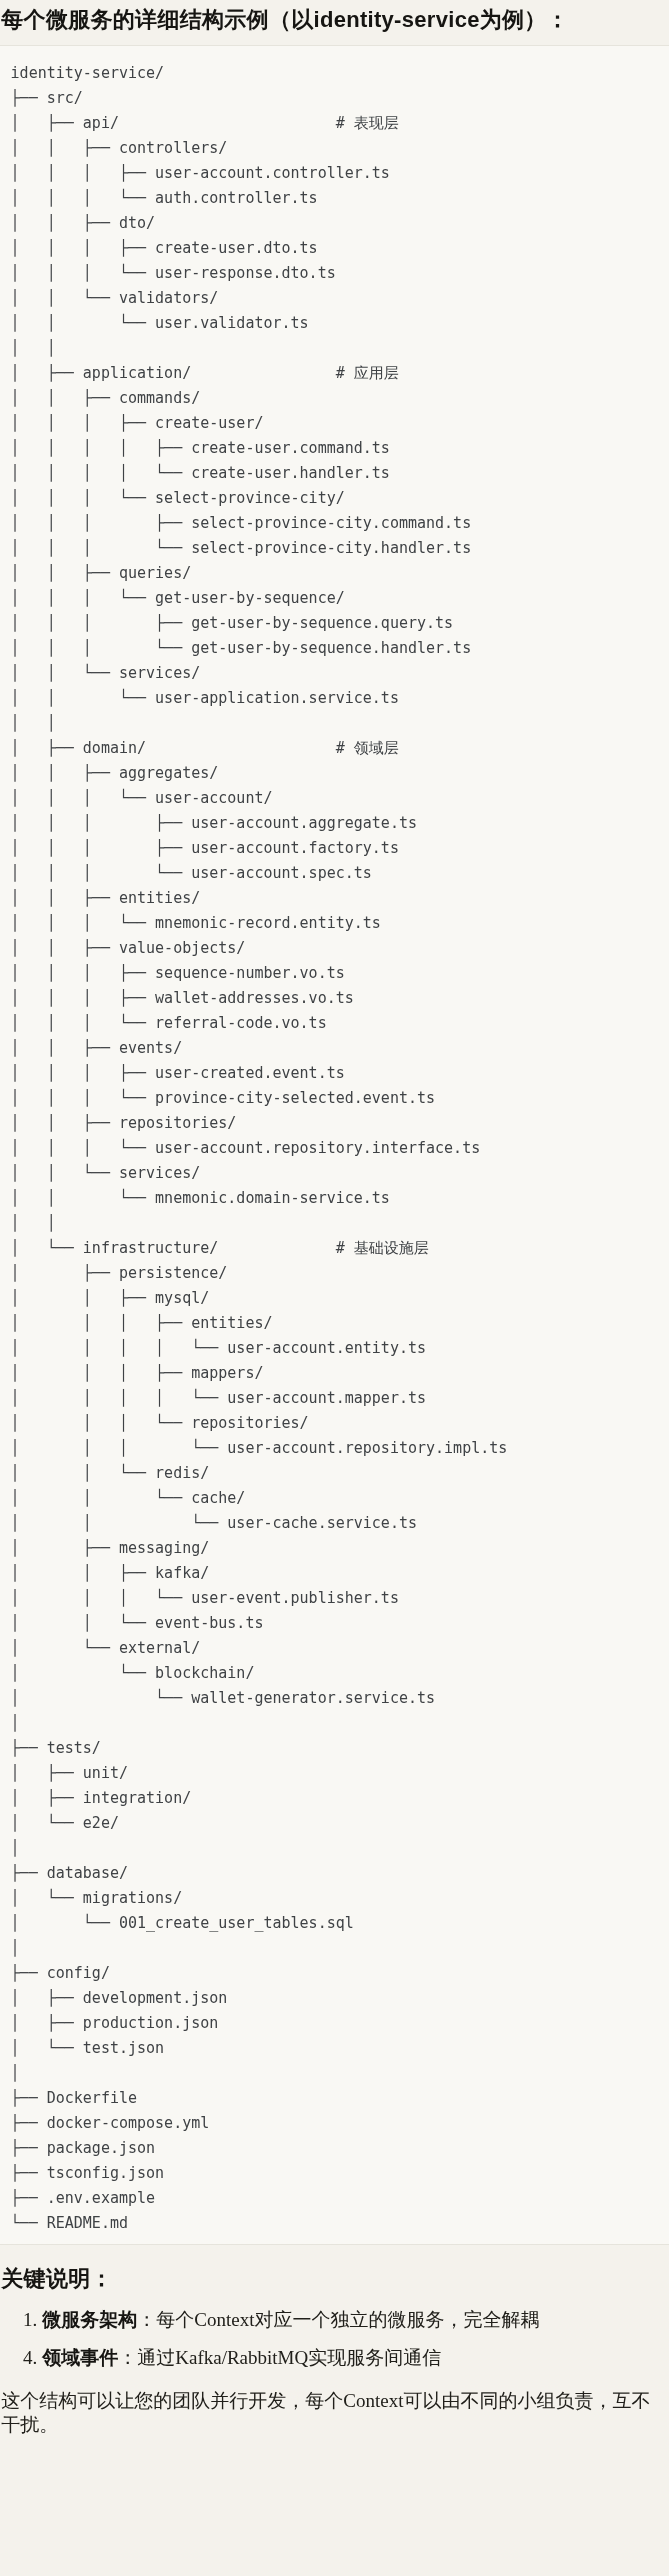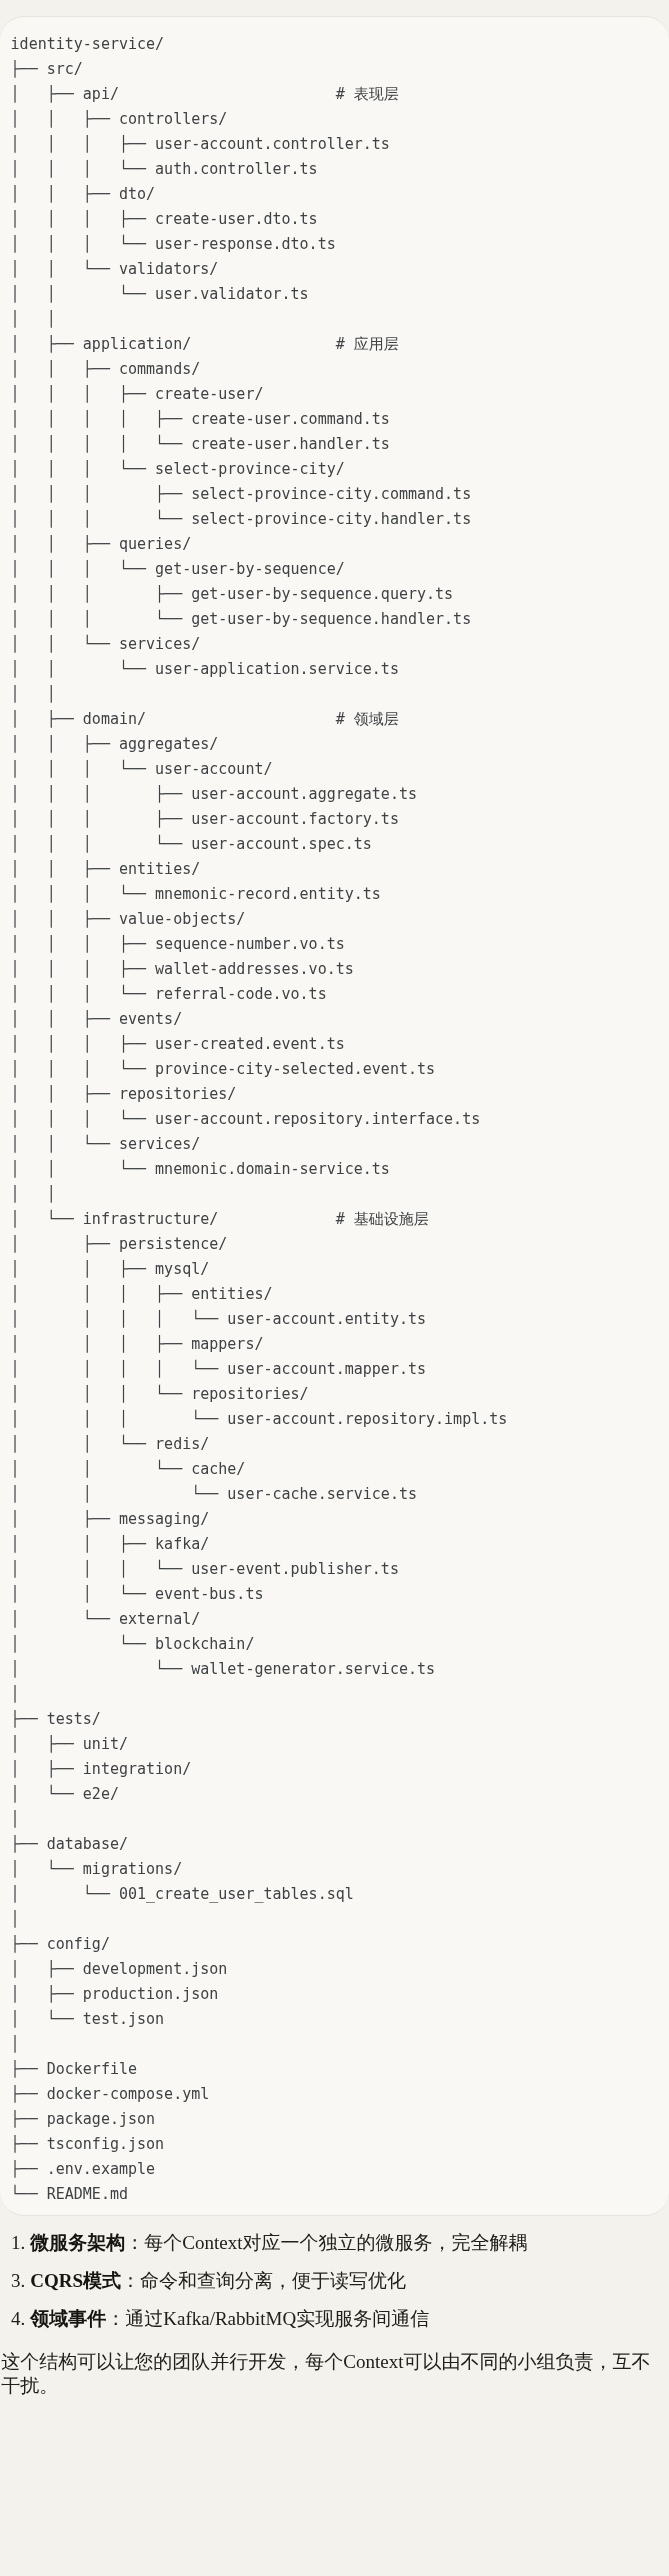--- a/index.html
+++ b/index.html
@@ -24,21 +24,20 @@
     line-height: 29px;
     color: #161512;
     margin: 0 0 0 1.3px;
     letter-spacing: 0.3px;
   }
   .code-block {
     margin-top: 11.3px;
     background: #f9f8f4;
     border-top: 0.6px solid #e6e4dc;
     border-bottom: 0.6px solid #e6e4dc;
-    border-radius: 24px;
   }
   .tree {
     margin: 0;
     padding: 15px 5px 7.5px 10.6px;
     font-family: "DejaVu Sans Mono", "Liberation Mono", monospace;
     font-size: 15px;
     line-height: 25px;
     color: #3f4245;
     white-space: pre;
   }
@@ -53,21 +52,21 @@
   }
   .key-points {
     list-style: none;
     margin: 16.3px 0 0 0;
     padding: 0;
   }
   .key-point {
     font-size: 19px;
     line-height: 22.5px;
     margin: 0 0 15.6px 0;
-    padding-left: 11px;
+    padding-left: 23px;
     color: #21201b;
   }
   .kp-num {
     margin-right: 5px;
   }
   .kp-label {
     font-weight: 700;
     color: #161512;
   }
   .kp-sep {
@@ -78,20 +77,21 @@
     line-height: 24px;
     margin: 19px 0 0 1.3px;
     color: #21201b;
   }
 </style>
 </head>
 <body>
 
 <div class="page">
 
+  <h1 class="title">每个微服务的详细结构示例（以identity-service为例）：</h1>
 
   <div class="code-block">
     <pre class="tree">identity-service/
 ├── src/
 │   ├── api/                        # 表现层
 │   │   ├── controllers/
 │   │   │   ├── user-account.controller.ts
 │   │   │   └── auth.controller.ts
 │   │   ├── dto/
 │   │   │   ├── create-user.dto.ts
@@ -169,23 +169,23 @@
 │   └── test.json
 │
 ├── Dockerfile
 ├── docker-compose.yml
 ├── package.json
 ├── tsconfig.json
 ├── .env.example
 └── README.md</pre>
   </div>
 
+  <h2 class="section-heading">关键说明：</h2>
 
   <ol class="key-points" id="key-points">
       <li class="key-point"><span class="kp-num">1.</span><span class="kp-label">微服务架构</span><span class="kp-sep">：</span><span class="kp-text">每个Context对应一个独立的微服务，完全解耦</span></li>
-      <li class="key-point"><span class="kp-num">3.</span><span class="kp-label">CQRS模式</span><span class="kp-sep">：</span><span class="kp-text">命令和查询分离，便于读写优化</span></li>
       <li class="key-point"><span class="kp-num">4.</span><span class="kp-label">领域事件</span><span class="kp-sep">：</span><span class="kp-text">通过Kafka/RabbitMQ实现服务间通信</span></li>
     </ol>
 
   <p class="closing">这个结构可以让您的团队并行开发，每个Context可以由不同的小组负责，互不干扰。</p>
 
 </div>
 
 
 </body></html>

